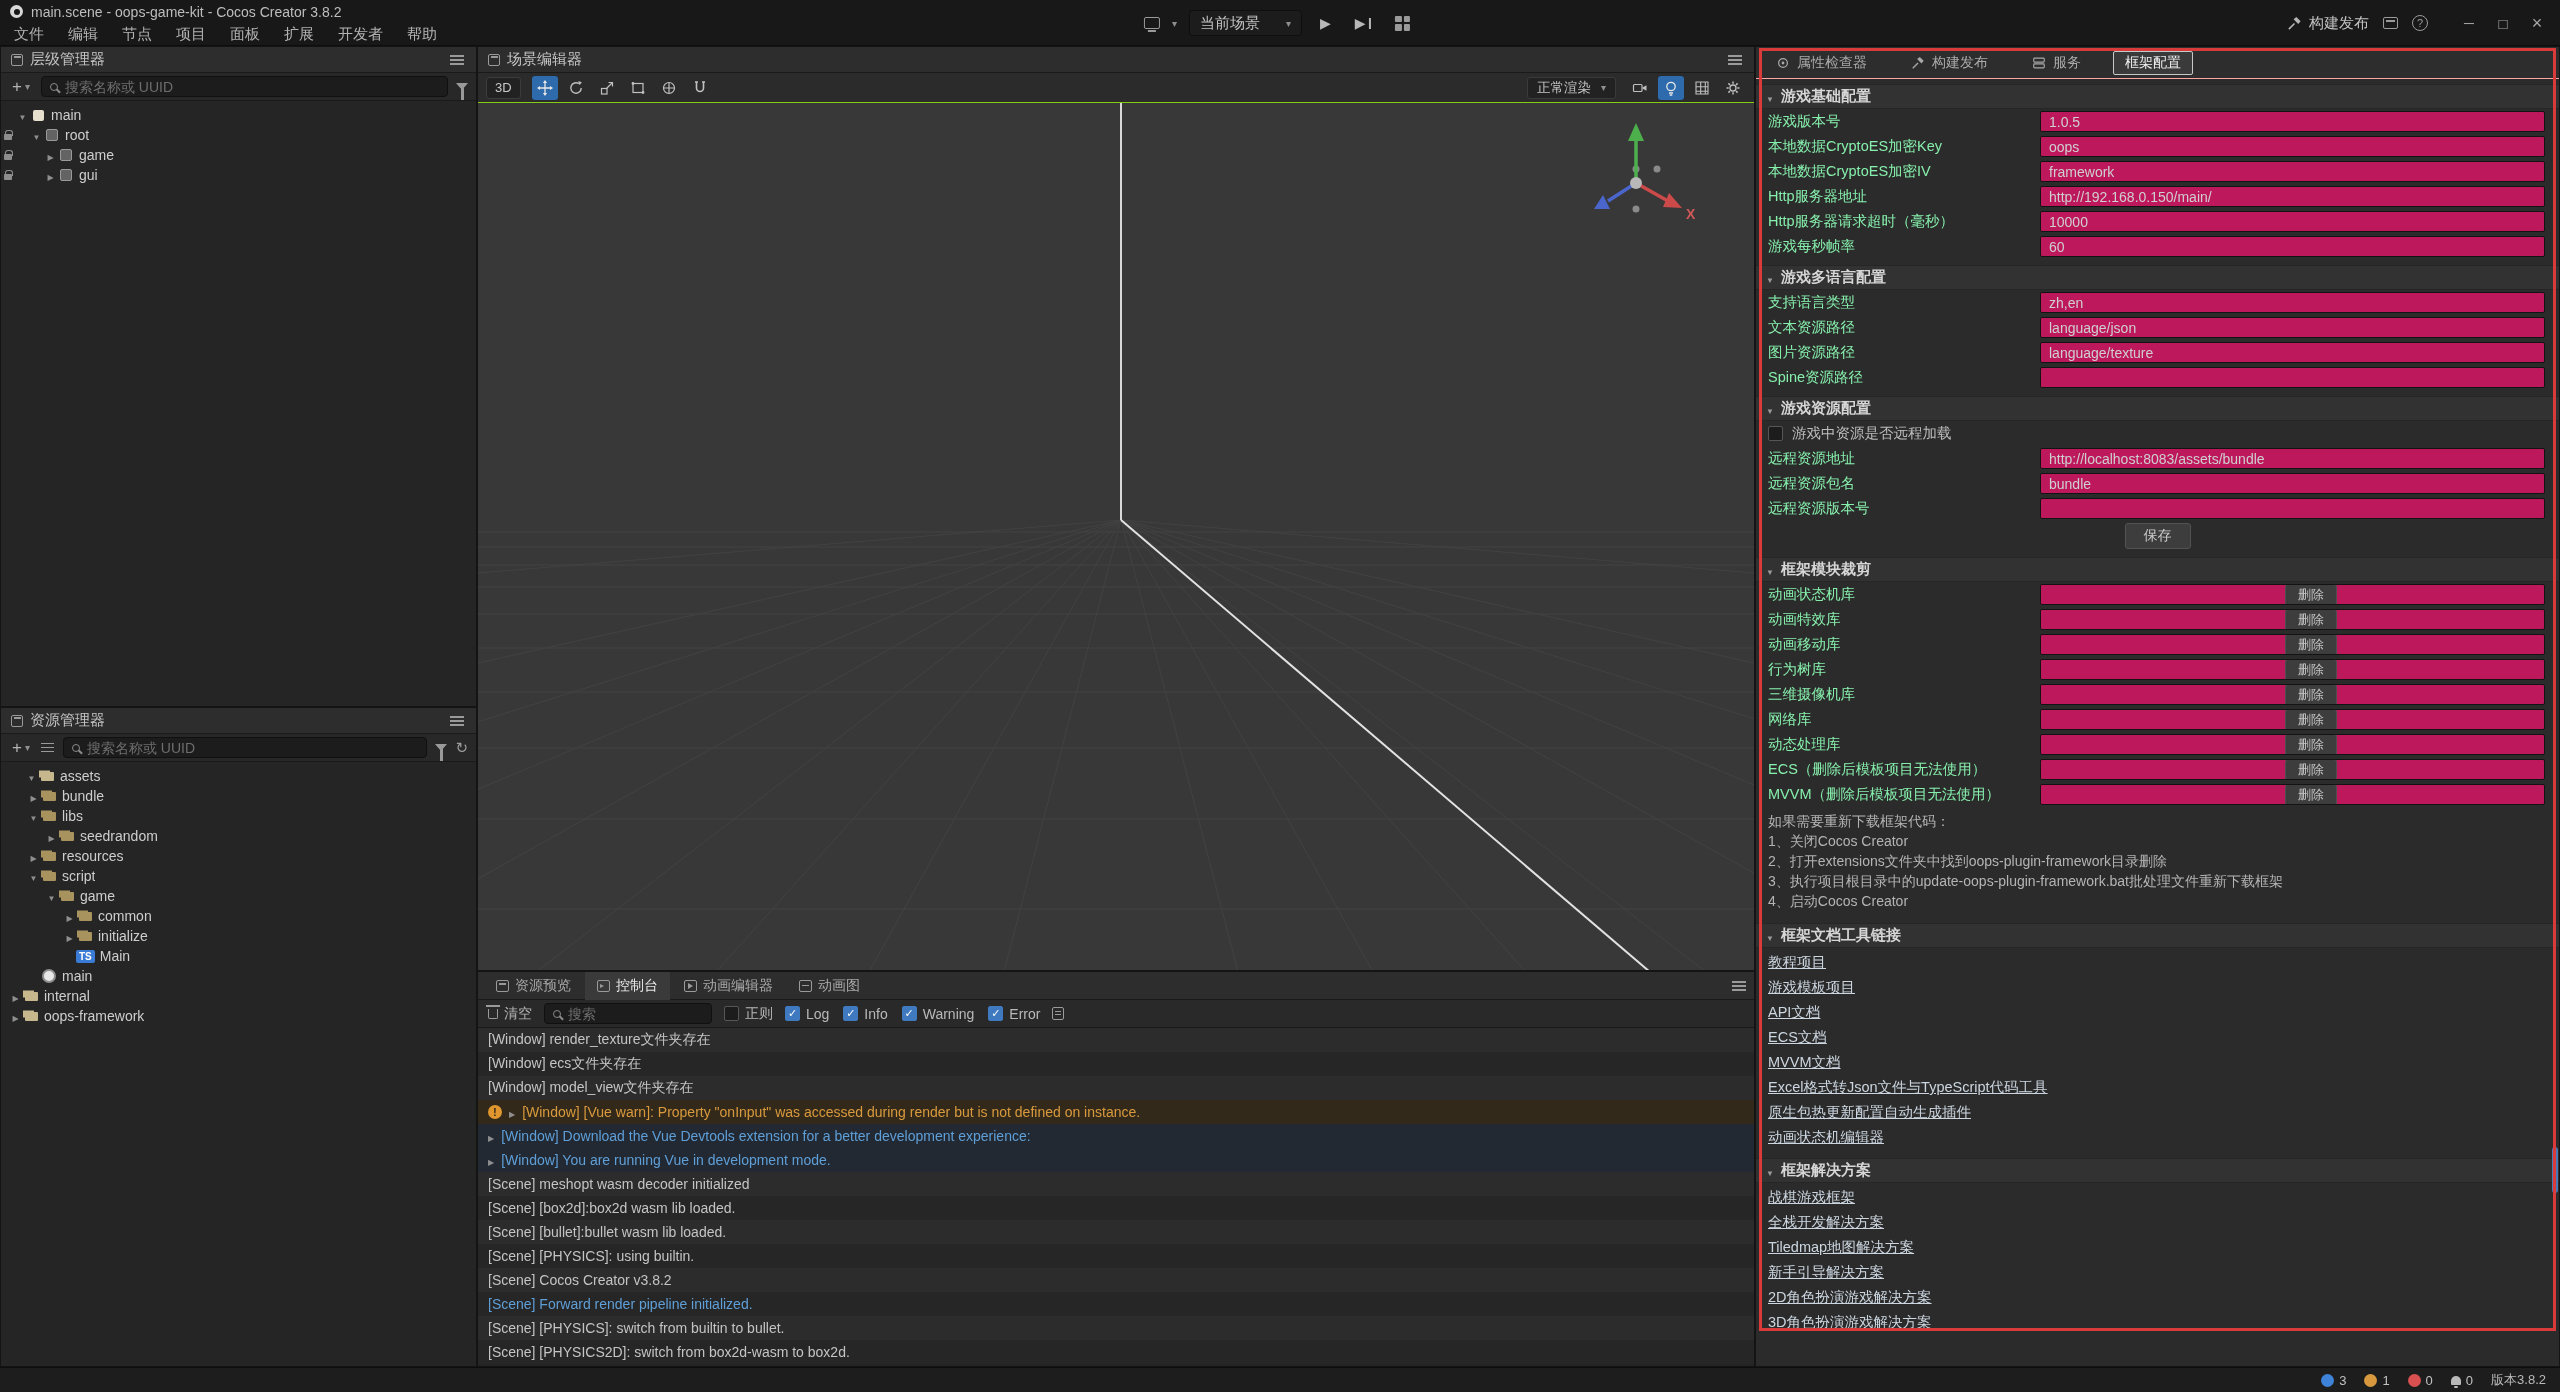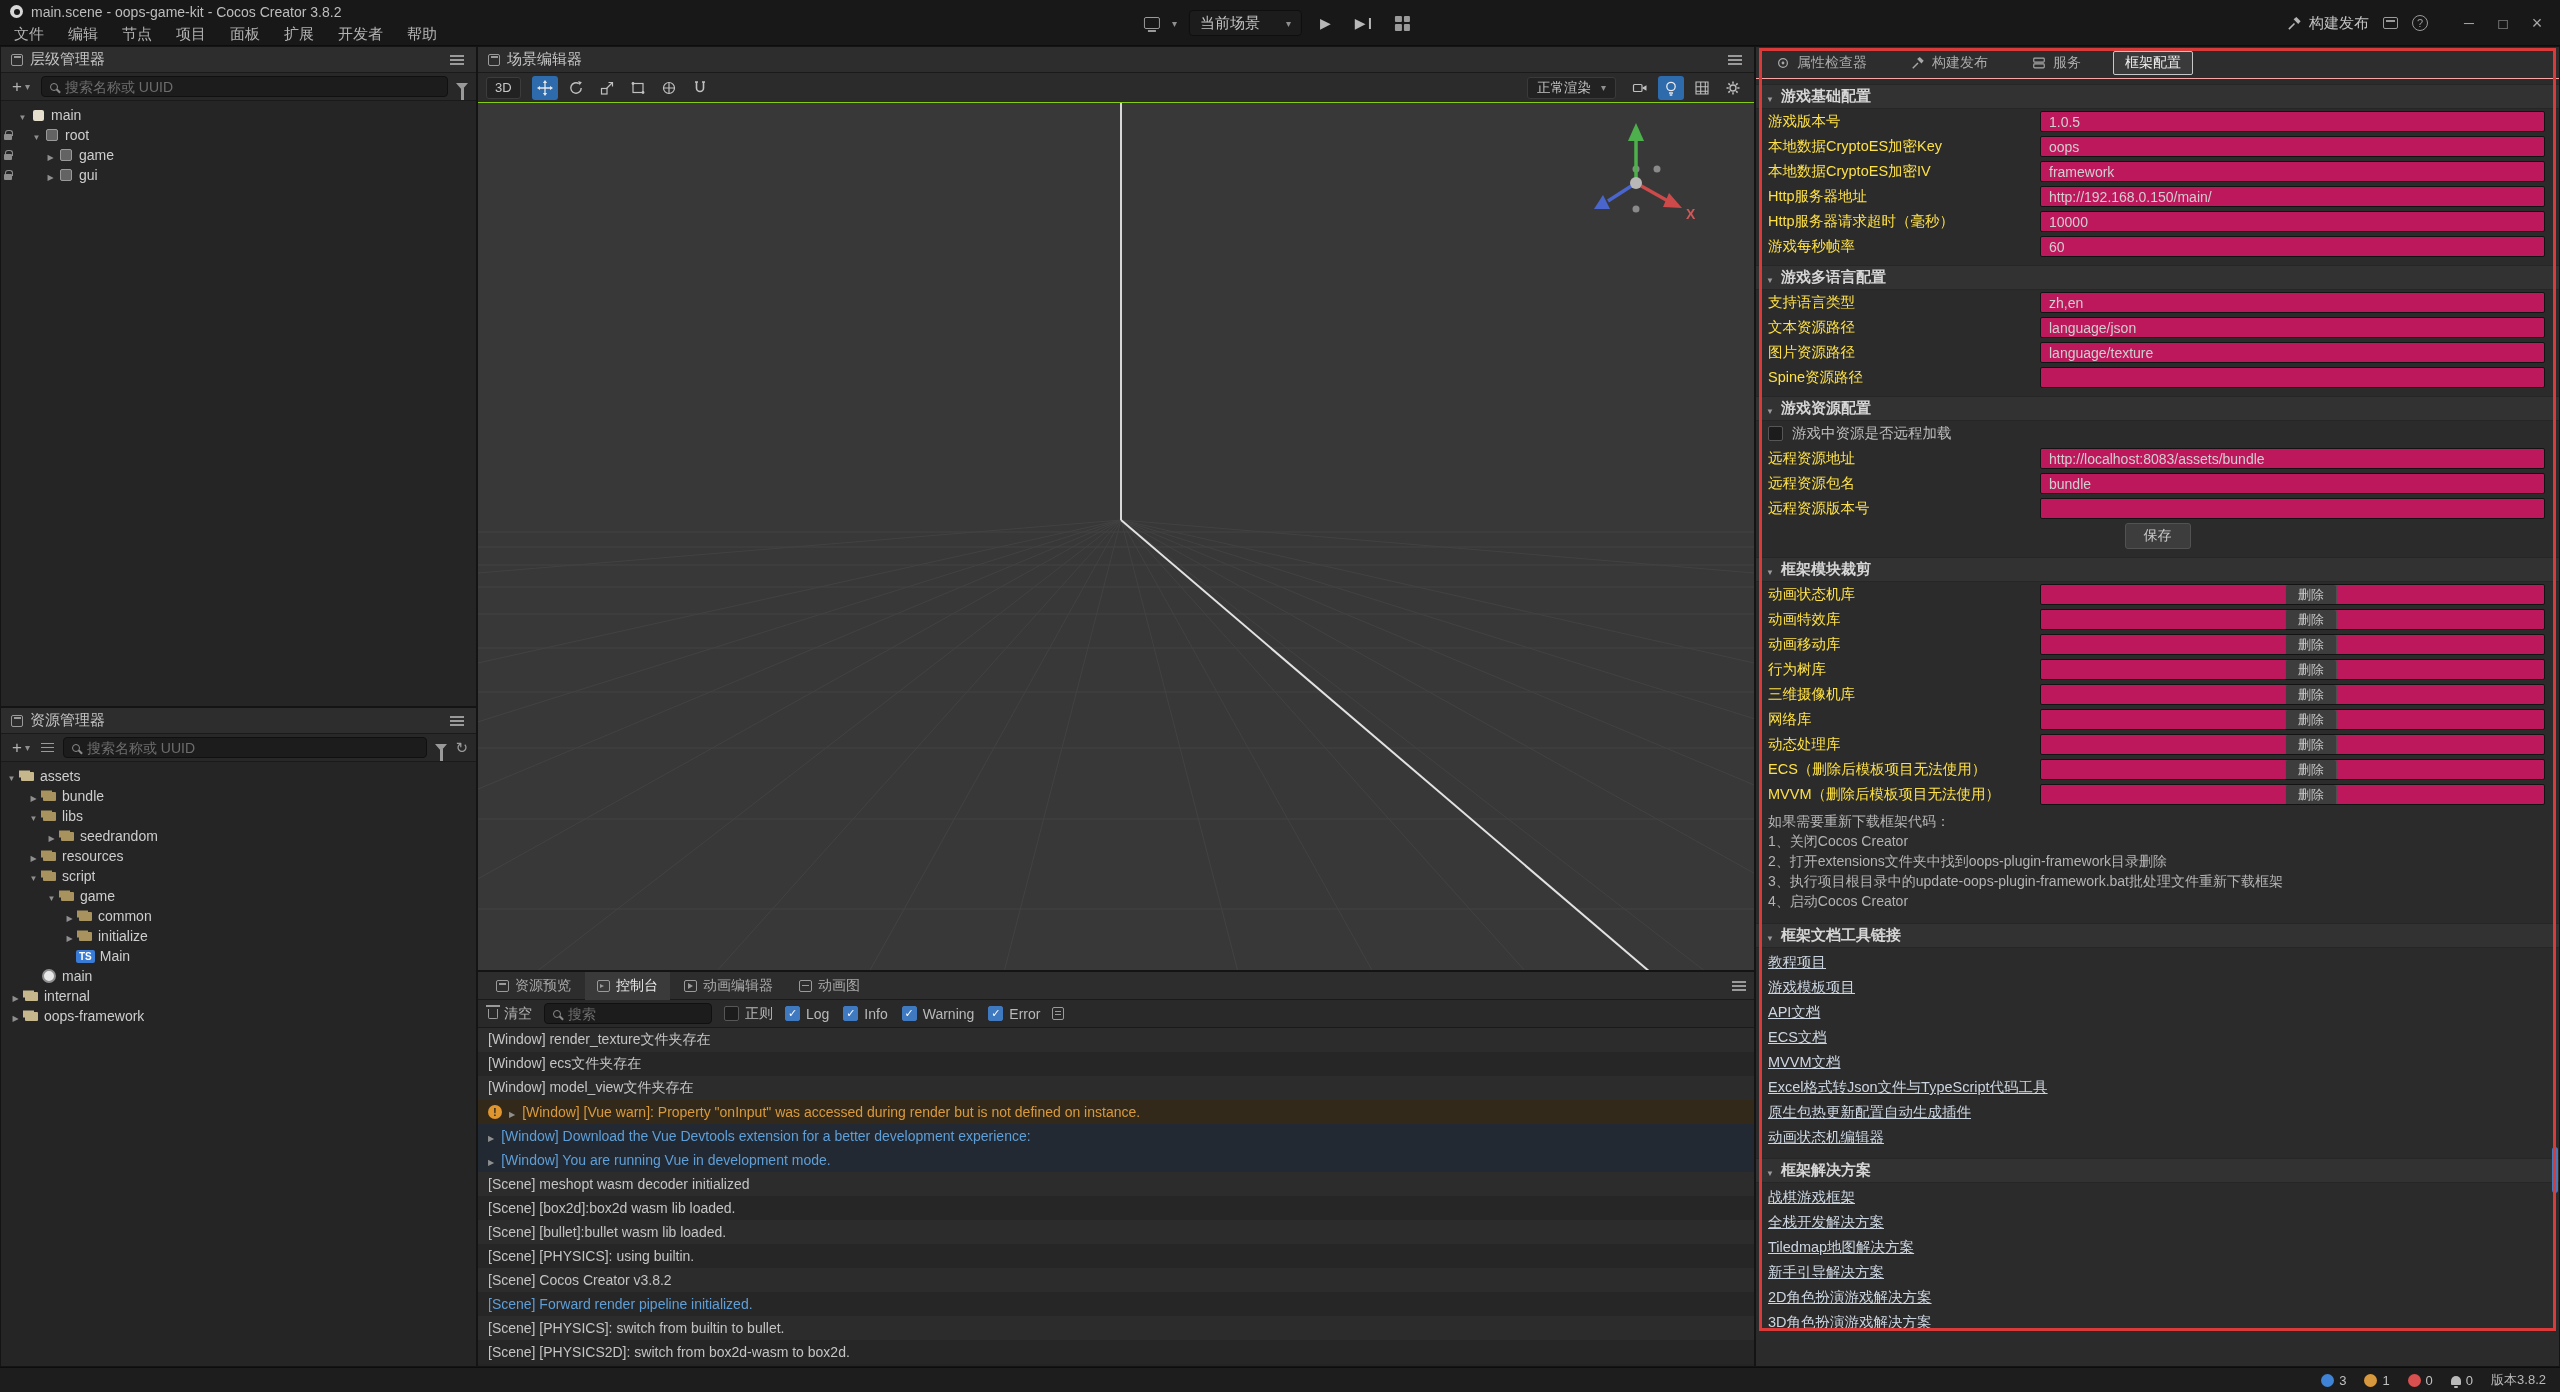--- a/index.html
+++ b/index.html
@@ -138,21 +138,21 @@
 .inspector{left:1755px;top:46px;width:805px;height:1321px;background:#2b2b2b}
 .insp-tabs{height:32px;display:flex;align-items:center;background:#2d2d2d;border-bottom:1px solid #fca5a5;padding:0 8px;gap:20px}
 .insp-tab{display:flex;align-items:center;gap:7px;height:24px;padding:0 11px;color:#ababab;font-size:14px;border:1px solid transparent;border-radius:2px;cursor:pointer}
 .insp-tab.active{background:#3a3a3a;color:#f0f0f0;border-color:#c8c8c8}
 .insp-body{position:absolute;left:0;right:0;top:31px;bottom:0;overflow:hidden}
 .insp-section{margin-top:6px}
 .sec-header{height:25px;background:#323232;display:flex;align-items:center;gap:7px;padding:0 10px;color:#d6d6d6;font-size:15px;font-weight:bold;border-top:1px solid #262626;border-bottom:1px solid #262626}
 .sec-chev{color:#9a9a9a}
 .sec-chev::before{content:"▼";font-size:8px}
 .insp-row{display:flex;align-items:center;height:25px;padding:0 14px 0 12px}
-.insp-row .lbl{width:272px;flex:none;color:#fde047;font-size:14.5px;white-space:nowrap;overflow:hidden}
+.insp-row .lbl{width:272px;flex:none;color:#86efac;font-size:14.5px;white-space:nowrap;overflow:hidden}
 .insp-row .val{flex:1;height:21px;background:#be185d;border:1px solid #131313;border-radius:2px;display:flex;align-items:center;padding:0 8px;color:#cfcfcf;font-size:14px;white-space:nowrap;overflow:hidden}
 .check-row{gap:9px}
 .check-label{color:#bdbdbd;font-size:14.5px}
 .save-row{height:30px;display:flex;align-items:center;justify-content:center}
 .save-btn{background:#3d3d3d;border:1px solid #525252;border-radius:3px;color:#cccccc;font-size:14px;padding:3px 18px;cursor:pointer}
 .module-bar{position:relative}
 .del-btn{position:absolute;left:244px;top:50%;transform:translateY(-50%);background:#3d3d3d;border:1px solid #4f4f4f;border-radius:3px;color:#c6c6c6;font-size:13px;padding:1px 12px;cursor:pointer}
 .notes{padding:4px 14px 6px 12px}
 .note-line{font-size:14px;color:#b4b4b4;line-height:20px;white-space:nowrap}
 .links{padding:2px 0}
@@ -328,21 +328,21 @@
         <span class="icon-search"></span>
         <input type="text" placeholder="搜索名称或 UUID" style="">
       </div>
       <span class="icon-funnel"></span>
       <span class="icon-refresh"></span>
     </div>
     <div class="tree">
 
         <div class="tree-row">
 
-          <span class="indent-wrap" style="padding-left: 4px;">
+          <span class="indent-wrap" style="padding-left: 24px;">
             <span class="chev open"></span>
             <span class="node-icon db"></span>
 
             <span class="node-label">assets</span>
           </span>
         </div>
 
         <div class="tree-row">
 
           <span class="indent-wrap" style="padding-left: 26px;">

